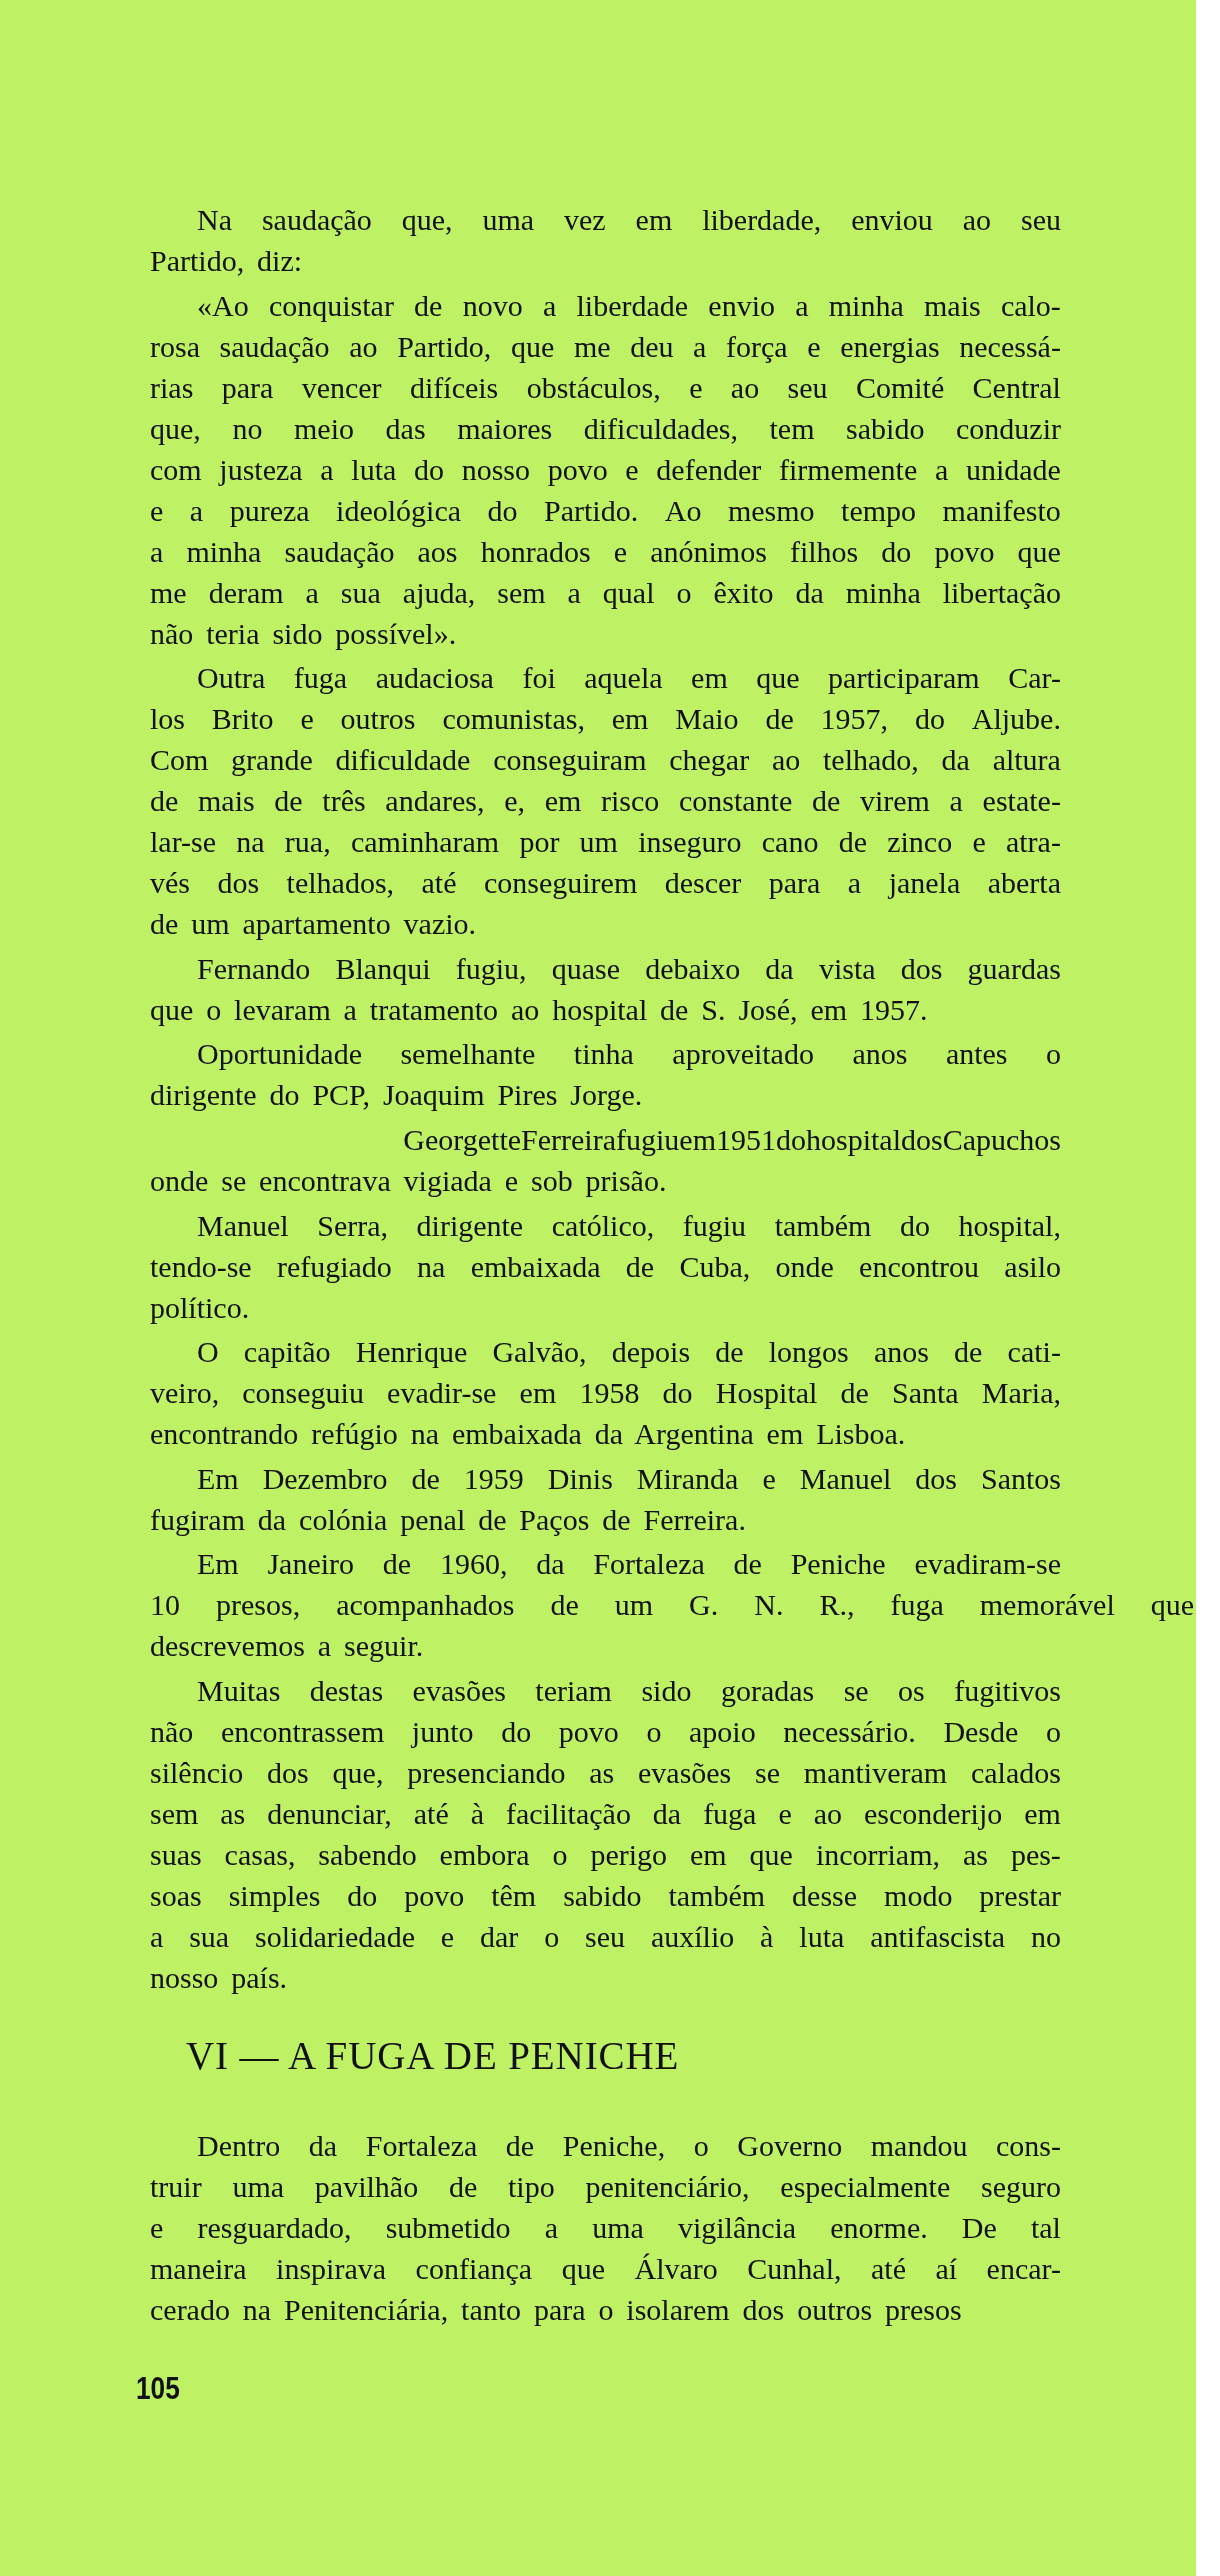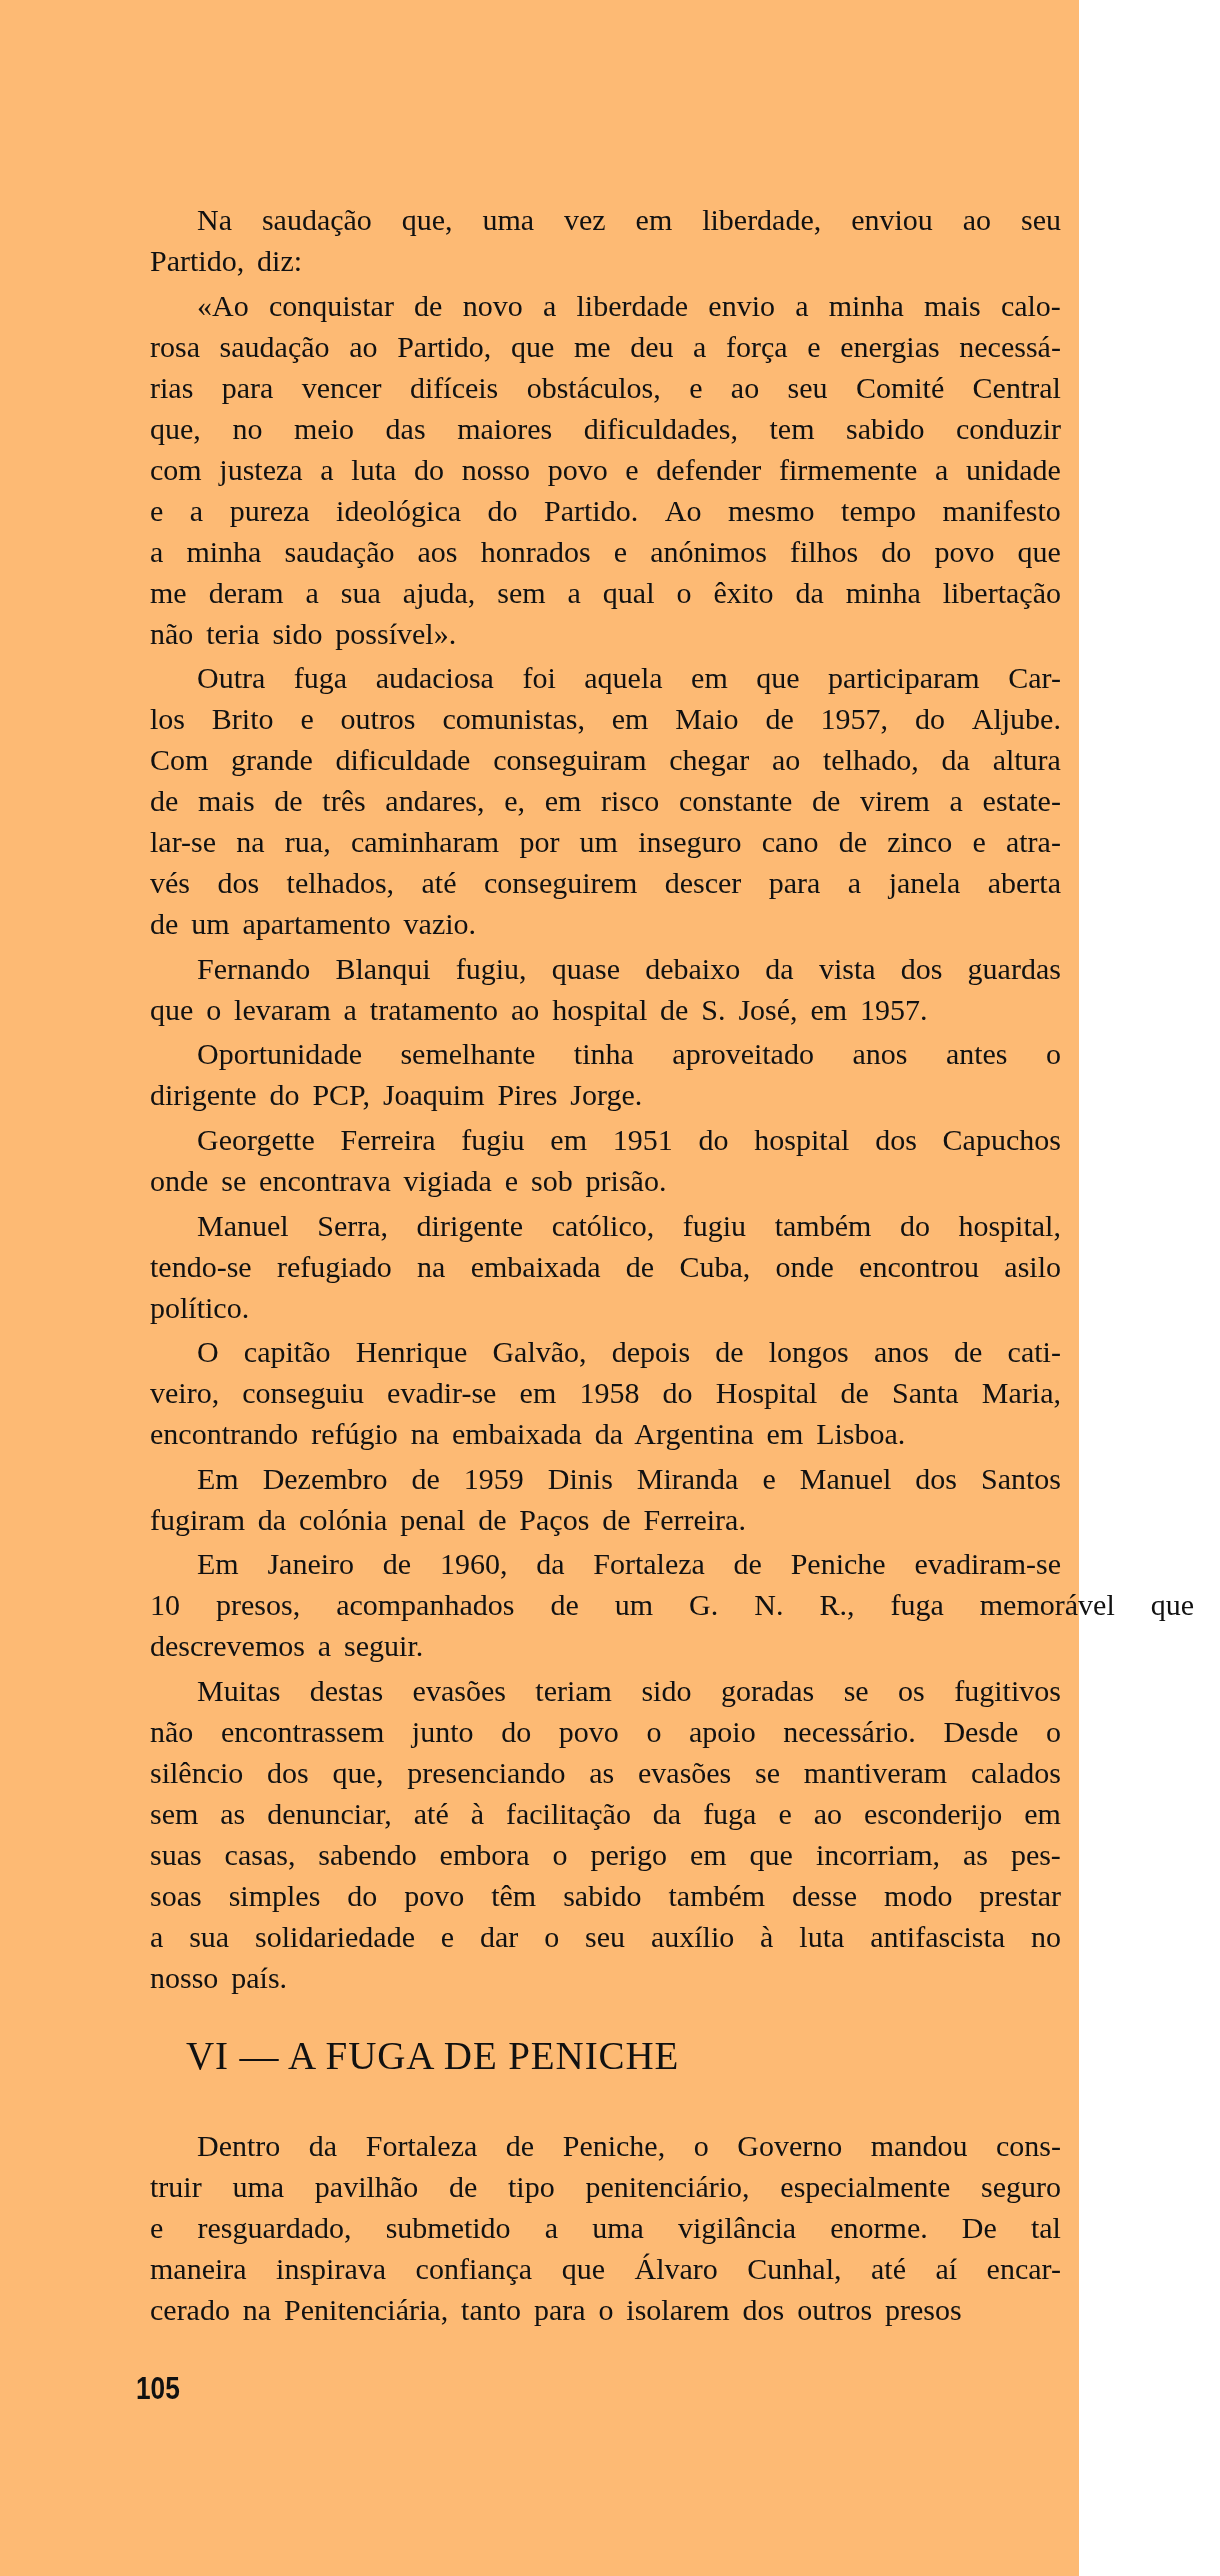--- a/index.html
+++ b/index.html
@@ -1,17 +1,17 @@
 <!DOCTYPE html>
 <html style="font-size:14.4px"><head>
 <meta charset="utf-8">
 <style>
   html, body { margin: 0; padding: 0; background: #ffffff; }
   body { width: 1221px; height: 2576px; position: relative; overflow: hidden; }
-  .page { position: absolute; left: 0; top: 0; width: 1079px; height: 2576px; background: #fdba74; }
+  .page { position: absolute; left: 0; top: 0; width: 1196px; height: 2576px; background: #bef264; }
   .block {
     position: absolute; left: 150px; width: 911px;
     font-family: "Liberation Serif", "DejaVu Serif", serif;
     font-size: 30px; color: #111;
   }
   .line {
     display: block; height: 41px; line-height: 41px;
     text-align: justify; text-align-last: justify; white-space: nowrap;
     overflow: visible;
   }
@@ -253,21 +253,21 @@
           <span>semelhante</span>
           <span>tinha</span>
           <span>aproveitado</span>
           <span>anos</span>
           <span>antes</span>
           <span>o</span>
         </div>
         <div class="line" style="padding-left: 0px; width: 911px; text-align: left; text-align-last: left; word-spacing: 5.4px;">dirigente do PCP, Joaquim Pires Jorge.</div>
       </div>
       <div style="margin-top: 3.6px;">
-        <div class="line" style="padding-left: 47px; width: 864px; display: flex; justify-content: space-between;">
+        <div class="line" style="padding-left: 47px; width: 864px; display: flex; justify-content: flex-end;">
           <span>Georgette</span>
           <span>Ferreira</span>
           <span>fugiu</span>
           <span>em</span>
           <span>1951</span>
           <span>do</span>
           <span>hospital</span>
           <span>dos</span>
           <span>Capuchos</span>
         </div>

